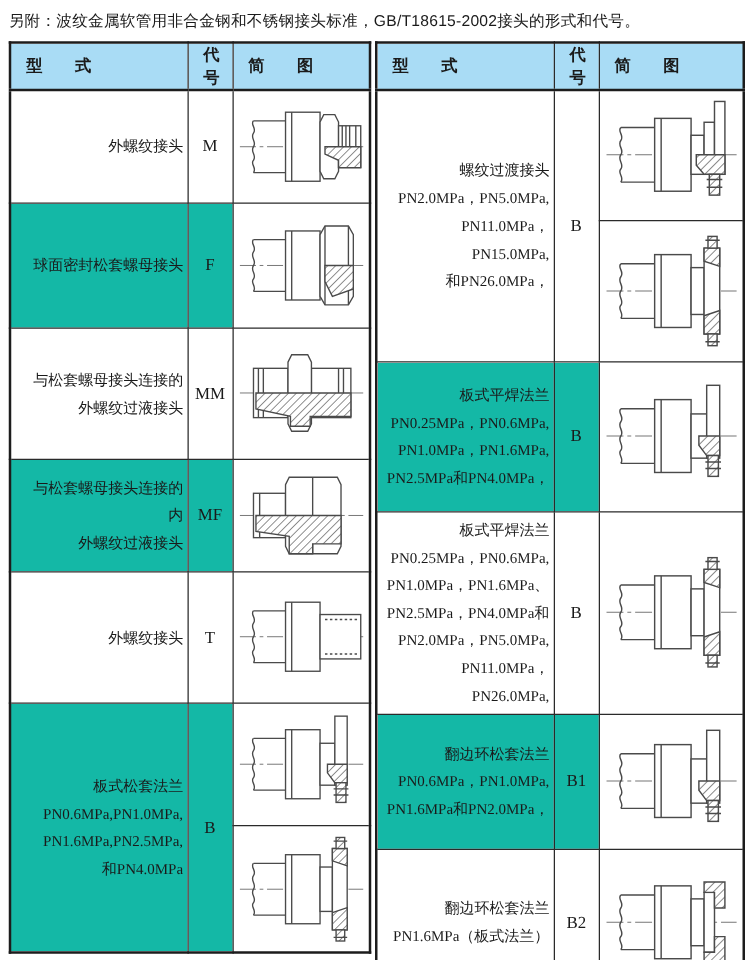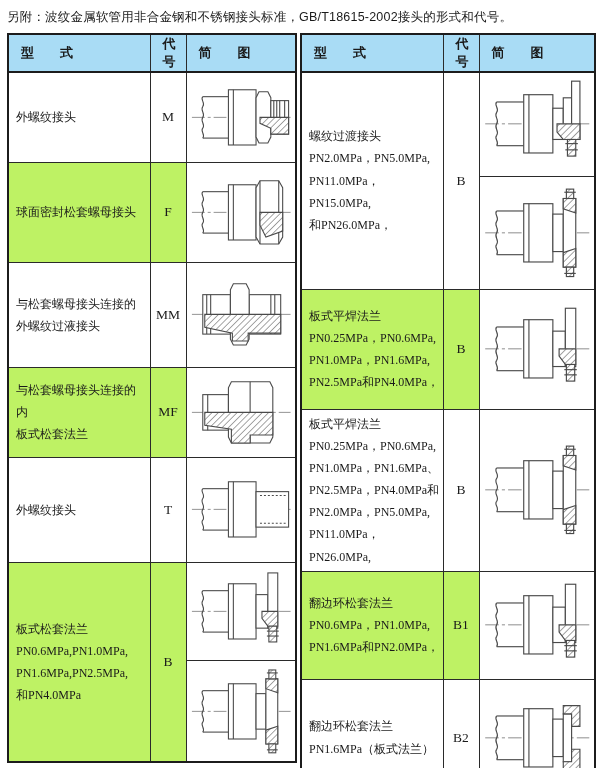--- a/index.html
+++ b/index.html
@@ -17,30 +17,30 @@
   table{border-collapse:collapse;table-layout:fixed;border:2px solid #1c1c1c;}
   th,td{border:1px solid #2a2a2a;padding:0;overflow:hidden;vertical-align:middle;}
   th{
     background:#a9dcf5;
     font-size:13px;font-weight:bold;height:32px;text-align:left;
     border-bottom:2px solid #1c1c1c;
     padding-left:12px;
   }
   td.type-cell{
     font-size:12px;line-height:1.85;
-    padding:3px 3px 3px 7px;text-align:left;
+    padding:3px 3px 3px 7px;text-align:right;
     white-space:pre-line;
     font-family:"Liberation Serif","Liberation Sans",serif;
   }
   td.code-cell{
     text-align:center;font-family:"Liberation Serif",serif;
     font-size:13.5px;
   }
   td.diag-cell{background:#ffffff;text-align:center;}
-  .hl{background:#bef264;}
+  .hl{background:#14b8a6;}
   svg.diag{display:block;width:100%;height:100%;}
 </style>
 </head>
 <body>
 
 <svg width="0" height="0" style="position:absolute" aria-hidden="true">
   <defs>
     <pattern id="hatch" width="4.5" height="4.5" patternUnits="userSpaceOnUse" patternTransform="rotate(45)">
       <rect width="4.5" height="4.5" fill="#ffffff"></rect>
       <line x1="0" y1="0" x2="0" y2="4.5" stroke="#5a5a5a" stroke-width="1.1"></line>
@@ -183,21 +183,21 @@
       <td class="code-cell">MM</td>
       <td class="diag-cell">
         <svg class="diag" viewBox="0 0 110 90" preserveAspectRatio="xMidYMid meet">
               <use href="#cl"></use>
               <use href="#part-mm"></use>
             </svg>
       </td>
     </tr>
     <tr style="height:90px">
       <td class="type-cell hl">与松套螺母接头连接的内
-板式松套法兰</td>
+外螺纹过液接头</td>
       <td class="code-cell hl">MF</td>
       <td class="diag-cell">
         <svg class="diag" viewBox="0 0 110 90" preserveAspectRatio="xMidYMid meet">
               <use href="#cl"></use>
               <use href="#part-mf"></use>
             </svg>
       </td>
     </tr>
     <tr style="height:105px">
       <td class="type-cell">外螺纹接头</td>

